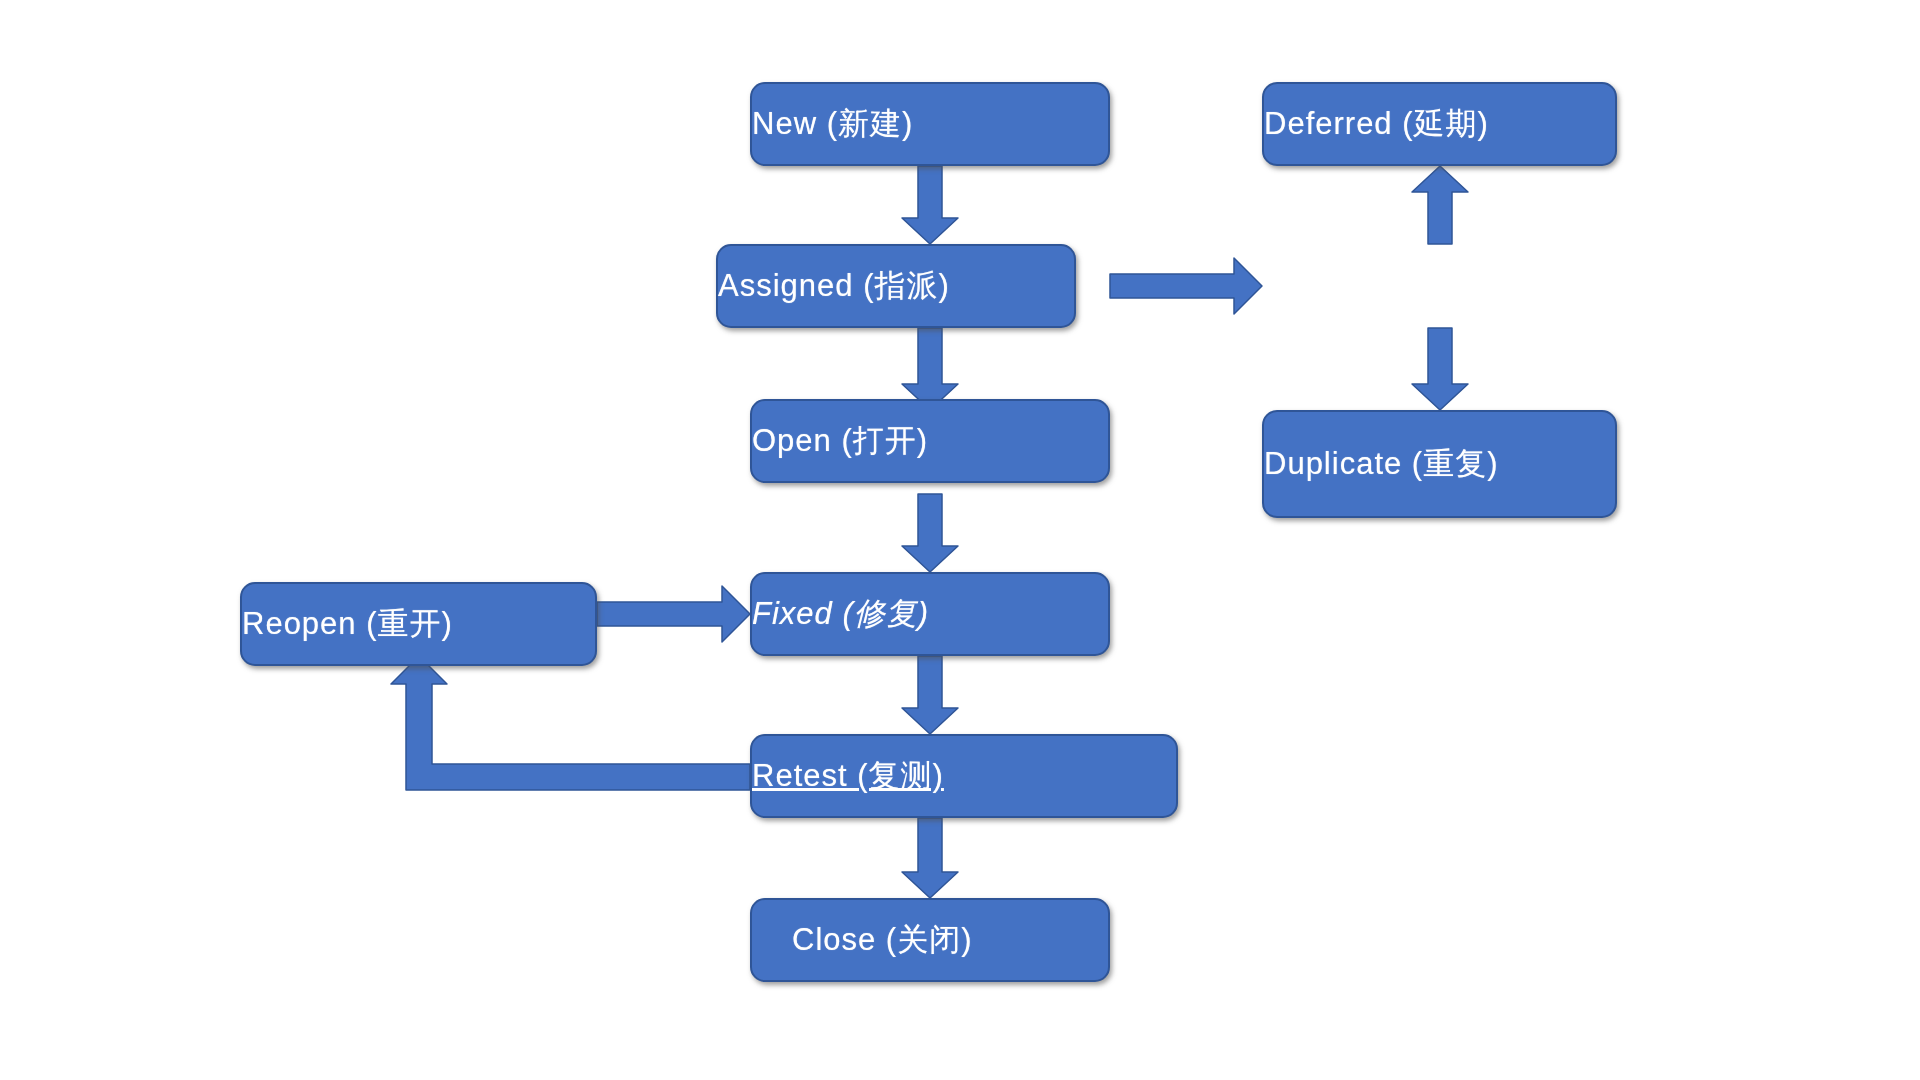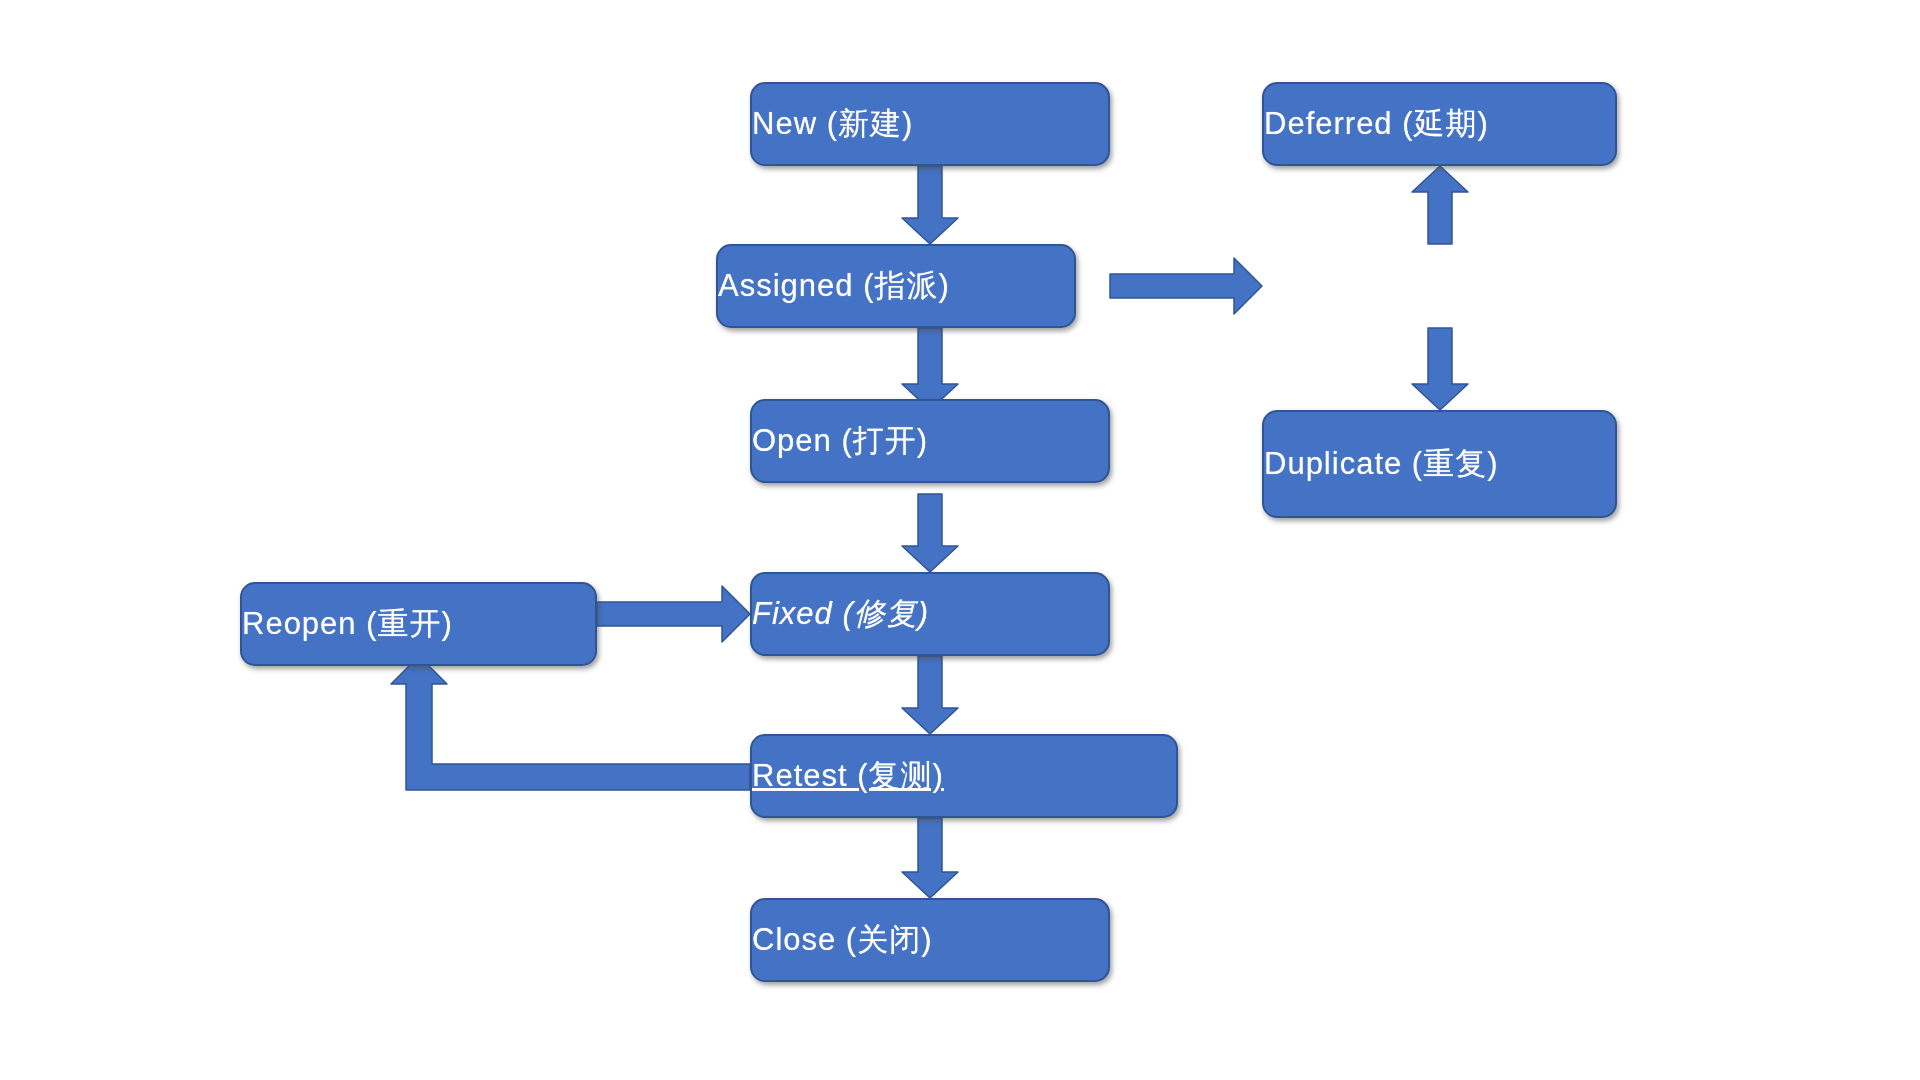--- a/index.html
+++ b/index.html
@@ -108,17 +108,17 @@
   </div>
 
   <div class="node" style="left:750px; top:572px; width:360px; height:84px;font-style:italic;">
     <span class="node-label">Fixed (修复)</span>
   </div>
 
   <div class="node" style="left:750px; top:734px; width:428px; height:84px;text-decoration:underline;">
     <span class="node-label">Retest (复测)</span>
   </div>
 
-  <div class="node" style="left:750px; top:898px; width:360px; height:84px;">
+  <div class="node" style="left:750px; top:898px; width:360px; height:84px;padding-left:40px;">
     <span class="node-label">Close (关闭)</span>
   </div>
 
 </div>
 
 </body></html>

